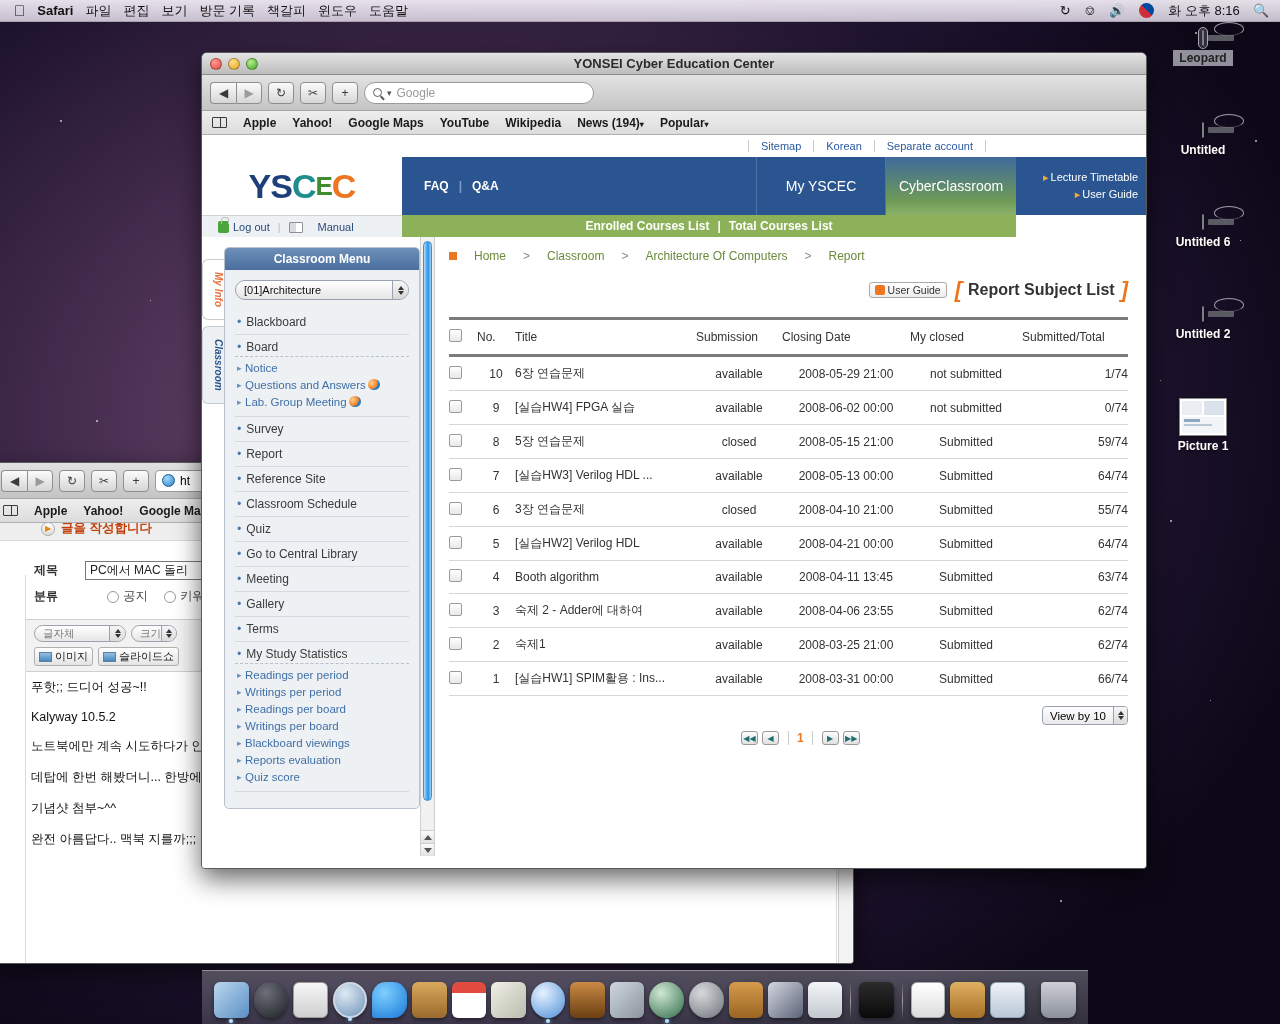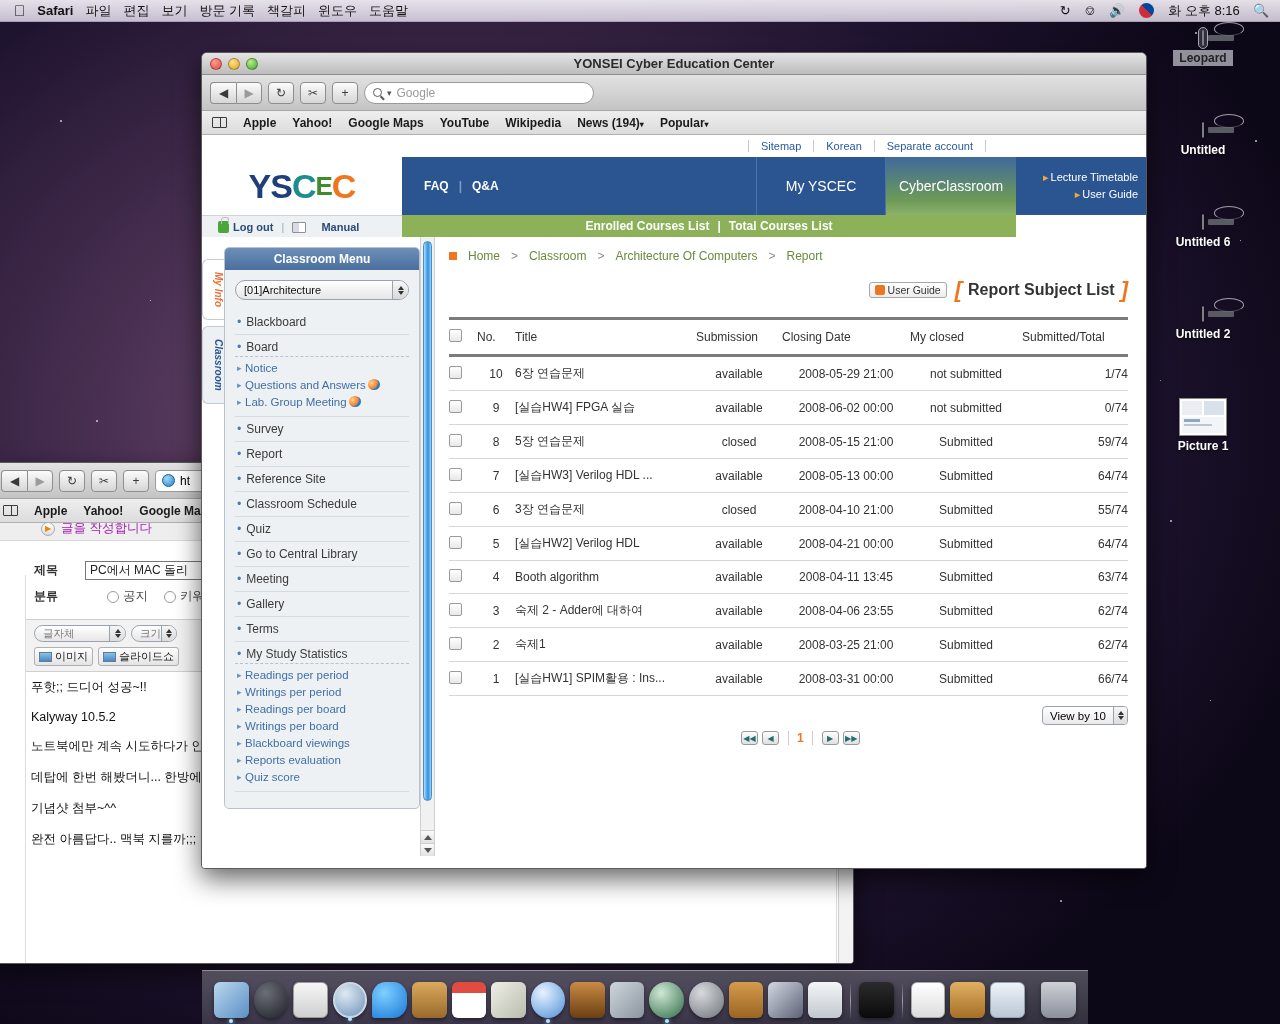--- a/index.html
+++ b/index.html
@@ -102,21 +102,21 @@
   .navbar .faq .sep{color:#7f9ec4;}
   .navtabs{margin-left:auto;display:flex;}
   .ntab{width:130px;display:flex;align-items:center;justify-content:center;color:#fff;font-size:14px;}
   .ntab.active{background:linear-gradient(to bottom,#3f6a9c 0%,#6e9a57 75%,#8cb26a 100%);}
   .ntab.plain{border-left:1px solid #4a73a8;border-right:1px solid #4a73a8;}
   .navright{width:130px;display:flex;flex-direction:column;justify-content:center;align-items:flex-end;
             padding-right:8px;gap:4px;color:#fff;font-size:11px;}
   .navright i{color:#f3a93a;font-style:normal;margin-right:2px;}
   .greenrow{height:22px;display:flex;}
   .greenrow .left{width:200px;background:#eef1f3;border-top:1px solid #cfd4d8;
-                  display:flex;align-items:center;gap:8px;padding-left:16px;font-size:11px;color:#2a4a7a;font-weight:bold;}
+                  display:flex;align-items:center;gap:8px;padding-left:16px;font-size:11px;color:#2a4a7a;font-weight:normal;}
   .lockic{width:11px;height:12px;background:#4aa53c;border-radius:2px;position:relative;}
   .lockic:before{content:"";position:absolute;left:2.5px;top:-4px;width:6px;height:6px;border:1.4px solid #bfbfbf;
                  border-bottom:none;border-radius:3px 3px 0 0;}
   .manualic{width:14px;height:11px;background:linear-gradient(to right,#d9d9e2 48%,#fff 52%);
             border:1px solid #8e8e98;border-radius:1px;}
   .greenrow .mid{flex:1;background:#8cb158;display:flex;align-items:center;justify-content:center;
                  color:#fff;font-size:12px;font-weight:bold;gap:8px;}
   .greenrow .right{width:130px;background:#fff;}
 
   .body-area{display:flex;}
@@ -150,21 +150,21 @@
            background:radial-gradient(circle at 30% 35%,#ffd28a,#ef7b28 55%,#2f87c9 56%,#1e5f96);}
   .pagescroll{width:15px;background:#f1f1f1;border-left:1px solid #cfcfcf;border-right:1px solid #cfcfcf;
               position:relative;}
   .pagescroll .thumb{position:absolute;left:2px;right:2px;top:4px;height:560px;border-radius:6px;
      background:linear-gradient(to right,#b7dcf7,#4aa7ee 40%,#2f93e4 60%,#9ed2f5);border:1px solid #4a8dc0;}
   .pagescroll .ar{position:absolute;left:0;right:0;height:13px;background:linear-gradient(to bottom,#fafafa,#e2e2e2);
      display:flex;align-items:center;justify-content:center;border-top:1px solid #cfcfcf;}
   .pagescroll .ar s{width:0;height:0;border-left:4px solid transparent;border-right:4px solid transparent;}
 
   .maincol{flex:1;padding:12px 18px 0 14px;}
-  .crumb{font-size:12px;color:#6b8a3c;display:flex;align-items:center;gap:11px;}
+  .crumb{font-size:12px;color:#6b8a3c;display:flex;align-items:center;gap:17px;}
   .crumb .sq{width:8px;height:8px;background:#ef7620;display:inline-block;}
   .crumb .sep{color:#8a8a8a;}
   .titlerow{display:flex;align-items:center;justify-content:flex-end;gap:8px;margin-top:14px;}
   .ugbtn{border:1px solid #a8a8a8;border-radius:3px;background:linear-gradient(to bottom,#fff,#ededed);
          font-size:10.5px;padding:1px 5px;display:flex;align-items:center;gap:3px;color:#333;}
   .ugic{width:10px;height:10px;background:#ef7620;border-radius:2px;}
   .bigtitle{font-size:16px;font-weight:bold;color:#333;display:flex;align-items:center;gap:6px;}
   .bigtitle .br{color:#ef7620;font-size:22px;font-weight:bold;}
 
   table.rep{width:100%;border-collapse:collapse;margin-top:14px;font-size:12px;}
@@ -300,21 +300,21 @@
   </div>
   <div class="bookbar">
     <span class="bookicon"></span>
     <span>Apple</span>
     <span>Yahoo!</span>
     <span>Google Ma</span>
   </div>
   <div class="pgwhite">
     <div style="display:flex;align-items:center;gap:6px;background:#eeeeee;border-bottom:1px solid #d8d8d8;padding:3px 8px 3px 48px;margin-top:-6px;">
       <span style="width:14px;height:14px;border-radius:50%;background:linear-gradient(to bottom,#fff,#ddd);border:1px solid #aaa;display:flex;align-items:center;justify-content:center;font-size:8px;color:#e8870c">▶</span>
-      <span style="font-weight:normal;font-size:12.5px;color:#a21caf">글을 작성합니다</span>
+      <span style="font-weight:bold;font-size:12.5px;color:#c2410c">글을 작성합니다</span>
     </div>
     <div style="padding:16px 0 0 24px;">
       <div class="bgrow">
         <span class="bglbl">제목</span>
         <span class="bginput">PC에서 MAC 돌리</span>
       </div>
       <div class="bgrow">
         <span class="bglbl">분류</span>
         <span style="font-size:12.5px;color:#4a4a4a;display:flex;align-items:center;gap:4px;margin-left:22px">
           <i class="radio"></i>

